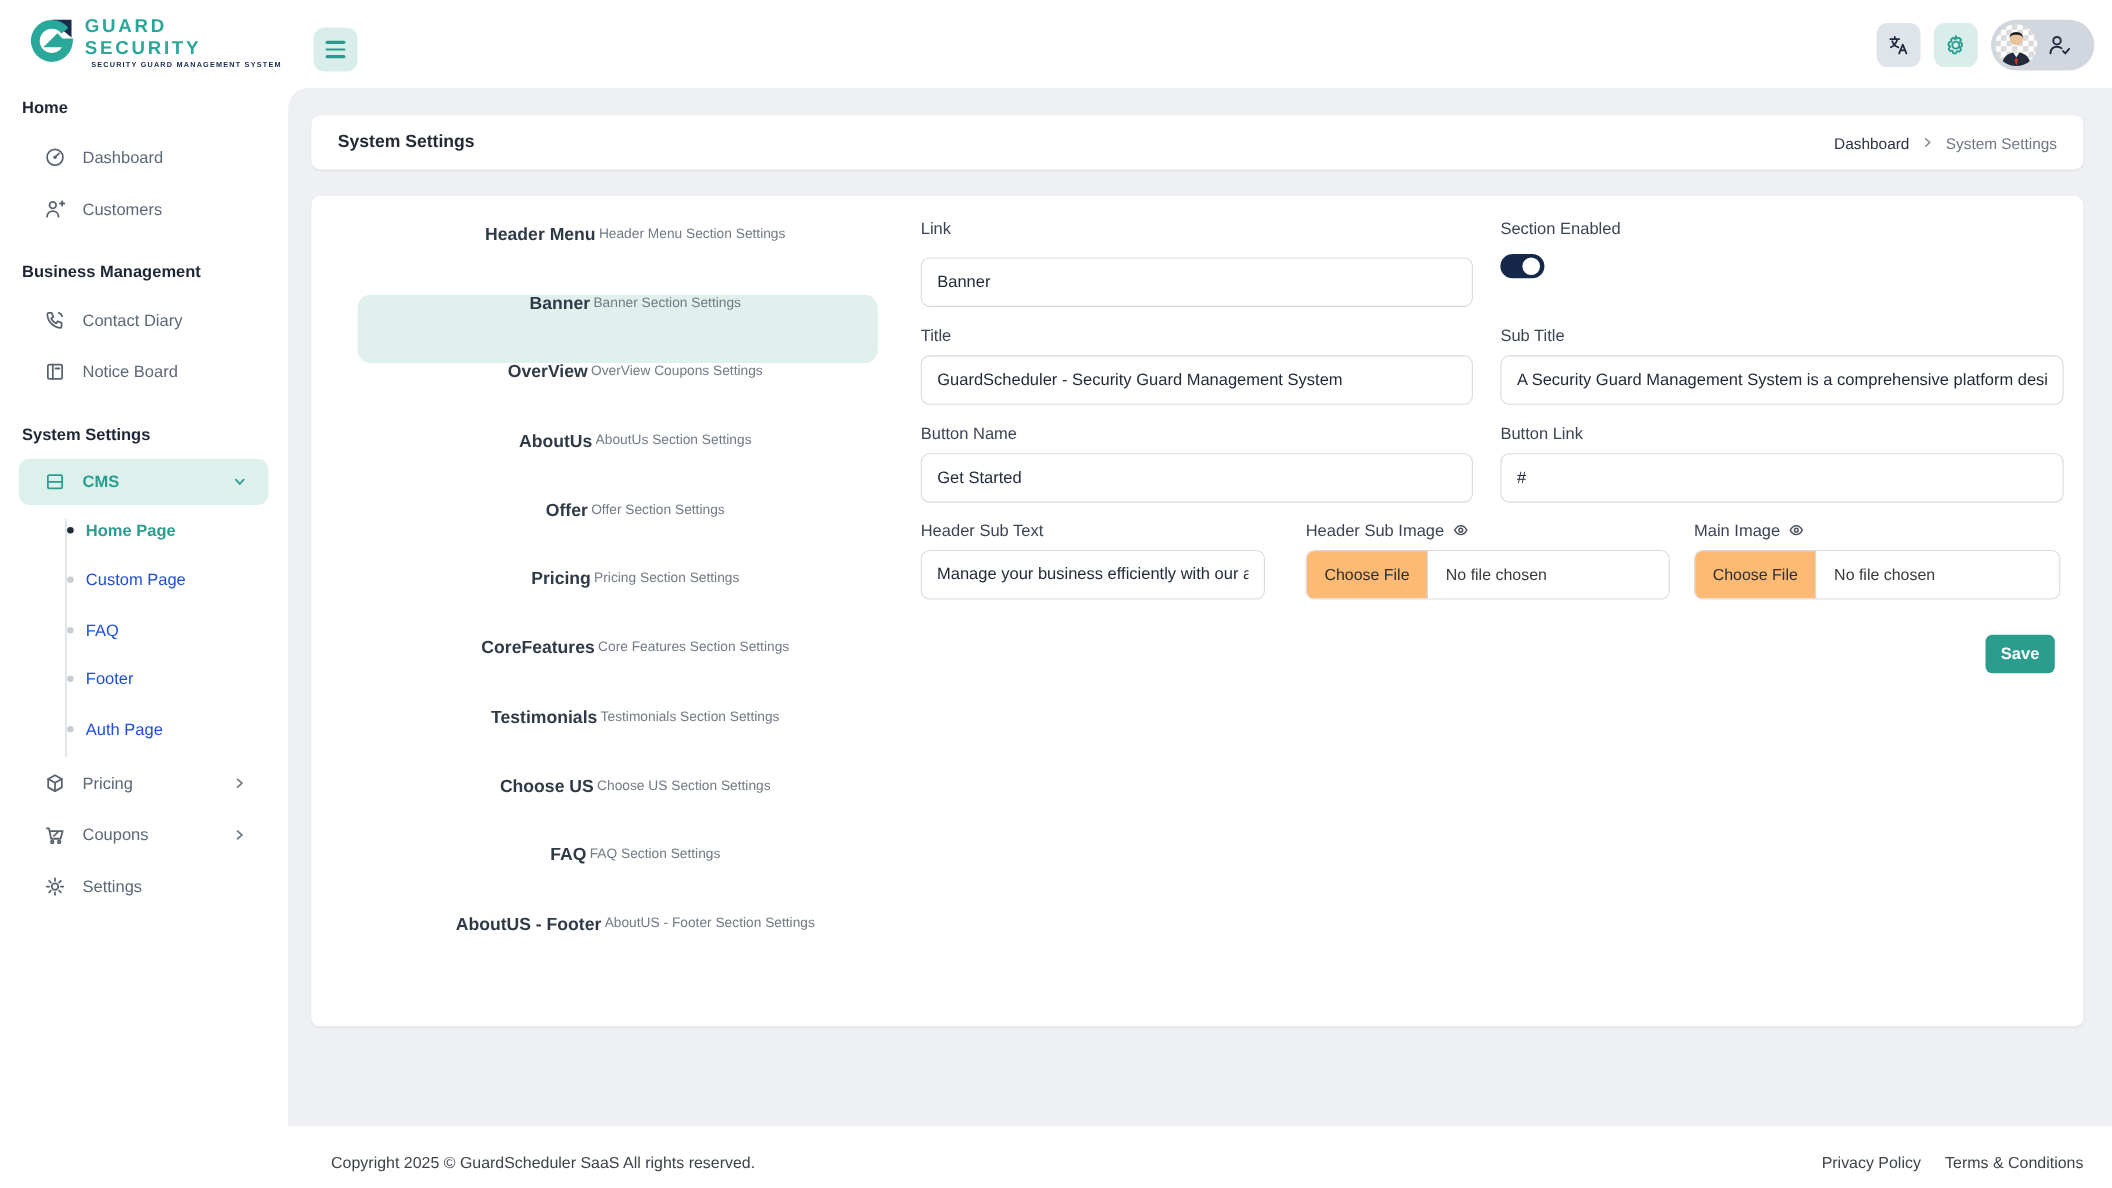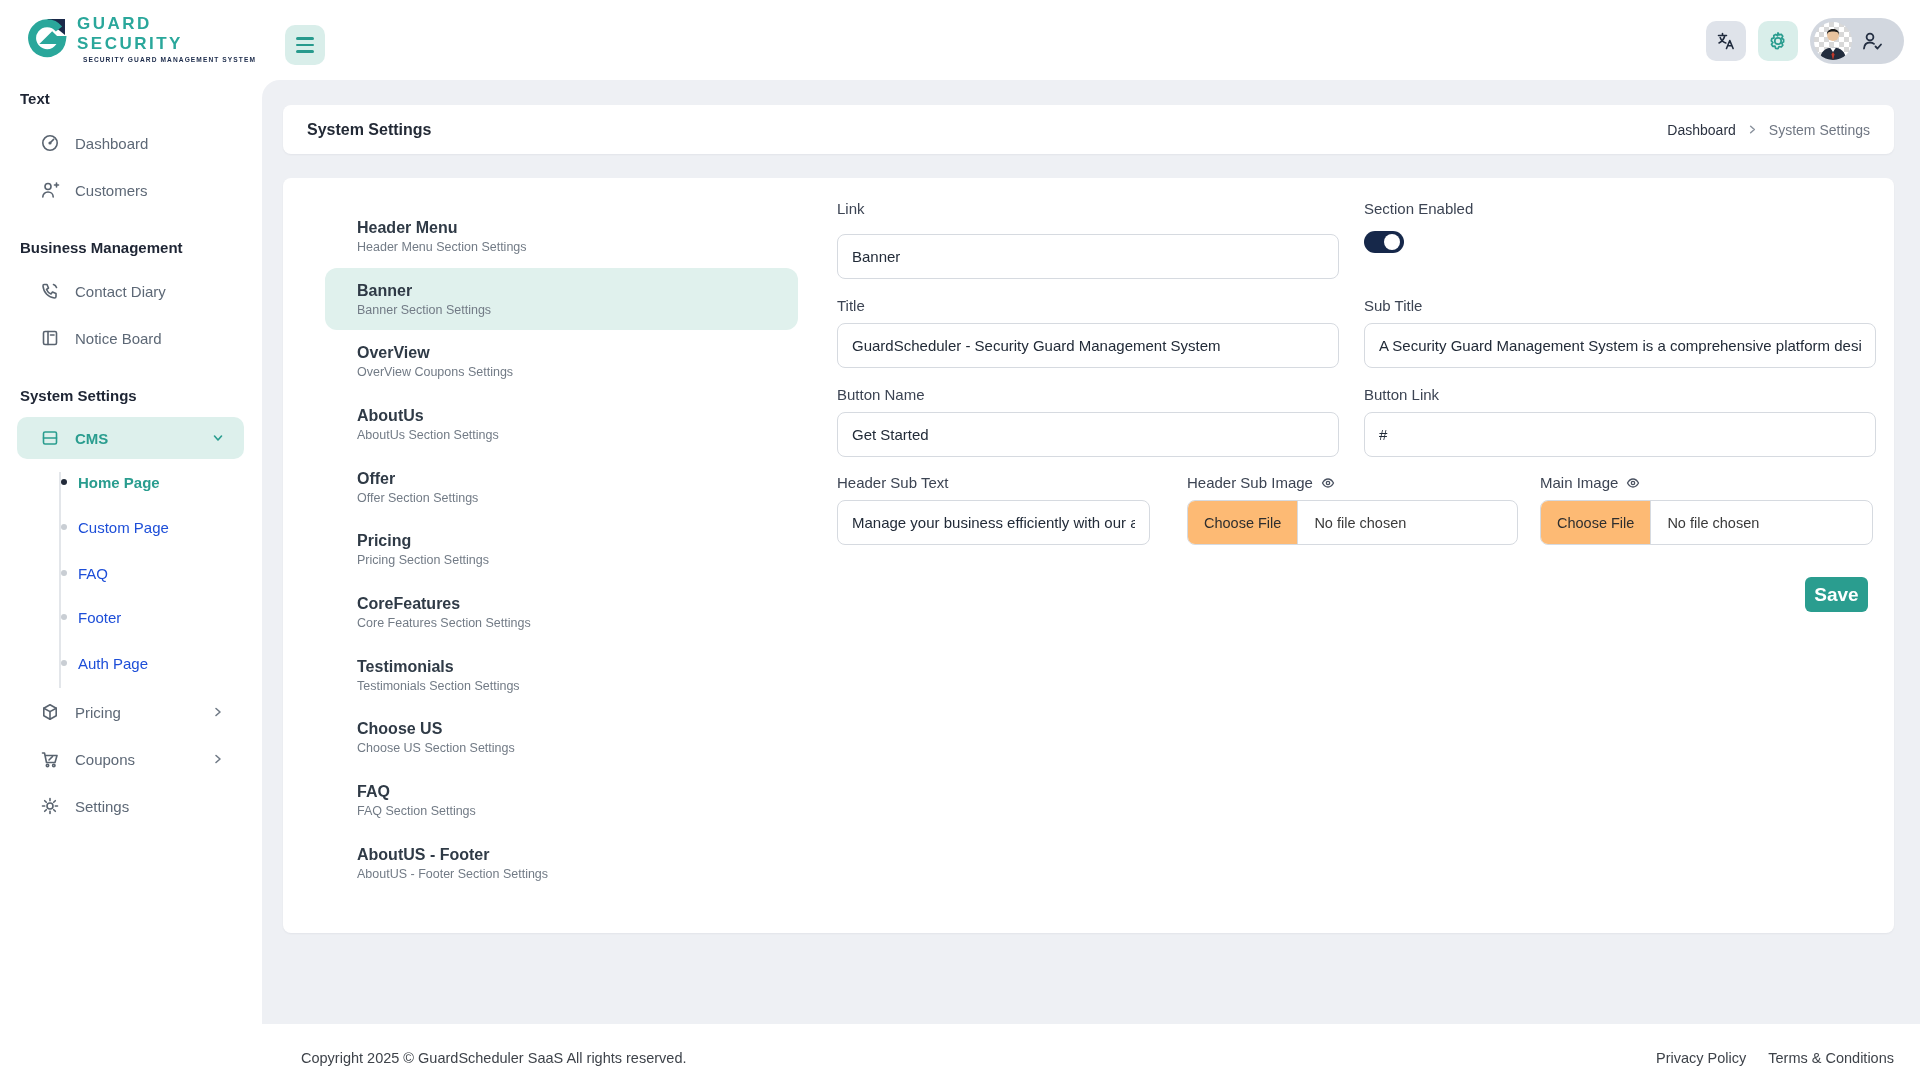--- a/index.html
+++ b/index.html
@@ -91,21 +91,21 @@
 
   .main-card {
     position:absolute; left:283px; top:178px; width:1611px; height:755px;
     background:#fff; border-radius:8px; box-shadow:0 1px 2px rgba(16,24,40,.05);
   }
 
   
   .sections-list { position:absolute; left:42px; top:27px; width:473px; }
   .sec-item {
     height:62.7px; border-radius:12px; padding-left:32px;
-    display:flex; flex-direction:column; justify-content:center; gap:3px; cursor:pointer;
+    display:flex; flex-direction:row; justify-content:center; gap:3px; cursor:pointer;
   }
   .sec-item .t { font-size:16px; font-weight:700; color:#2f3a46; }
   .sec-item .s { font-size:12.5px; color:#727b86; }
   .sec-item.active { background:#e0f1ed; }
 
   
   .f-label { position:absolute; font-size:15px; color:#3c4453; }
   .f-input {
     position:absolute; height:45px; border:1px solid #d6dae0; border-radius:8px;
     padding:0 14px; font-size:15px; color:#222b38; background:#fff; outline:none;
@@ -122,21 +122,21 @@
   }
   .file-input .choose {
     height:100%; display:flex; align-items:center; padding:0 16px;
     background:#fdba74; border-right:1px solid #d6dae0; font-size:14.5px; color:#2e2e2e;
   }
   .file-input .status { padding-left:16px; font-size:14.5px; color:#3a3a3a; }
   .eye { display:inline-block; vertical-align:-2px; margin-left:8px; color:#4a5261; }
   .save-btn {
     position:absolute; left:1522px; top:399px; width:63px; height:35px;
     background:#2a9d8f; color:#fff; border:none; border-radius:6px;
-    font-size:19px; font-weight:700; cursor:pointer; font-family:"Liberation Sans", sans-serif;
+    font-size:15px; font-weight:700; cursor:pointer; font-family:"Liberation Sans", sans-serif;
   }
 
   
   .footer {
     position:absolute; left:262px; top:1024px; width:1658px; height:67px; background:#fff;
     display:flex; align-items:center; justify-content:space-between; padding:0 26px 0 39px;
     font-size:14.5px; color:#3e434a;
   }
   .footer .links { display:flex; gap:22px; }
   .footer .links span { cursor:pointer; }
@@ -152,21 +152,21 @@
         <polygon points="22,4 40,4 40,20 30,12" fill="#1b2a4a"></polygon>
         <path d="M34 14 A15 15 0 1 0 37 25 L24 25 L30 19" fill="none" stroke="#2aa79b" stroke-width="8"></path>
       </svg>
     </span>
     <span class="logo-text">
       <div class="nm">GUARD SECURITY</div>
       <div class="tg">SECURITY GUARD MANAGEMENT SYSTEM</div>
     </span>
   </div>
 
-  <div class="sb-header" style="top:90px">Text</div>
+  <div class="sb-header" style="top:90px">Home</div>
 
   <div class="sb-row" style="top:123px">
     <span class="sb-ic">
       <svg class="ic" width="20" height="20" viewBox="0 0 20 20">
           <circle cx="10" cy="10" r="7.2"></circle>
           <line x1="10" y1="10" x2="13.6" y2="6.4"></line>
           <circle cx="10" cy="10" r="0.8" fill="currentColor"></circle>
         </svg>
     </span>
     <span class="sb-lb">Dashboard</span>

